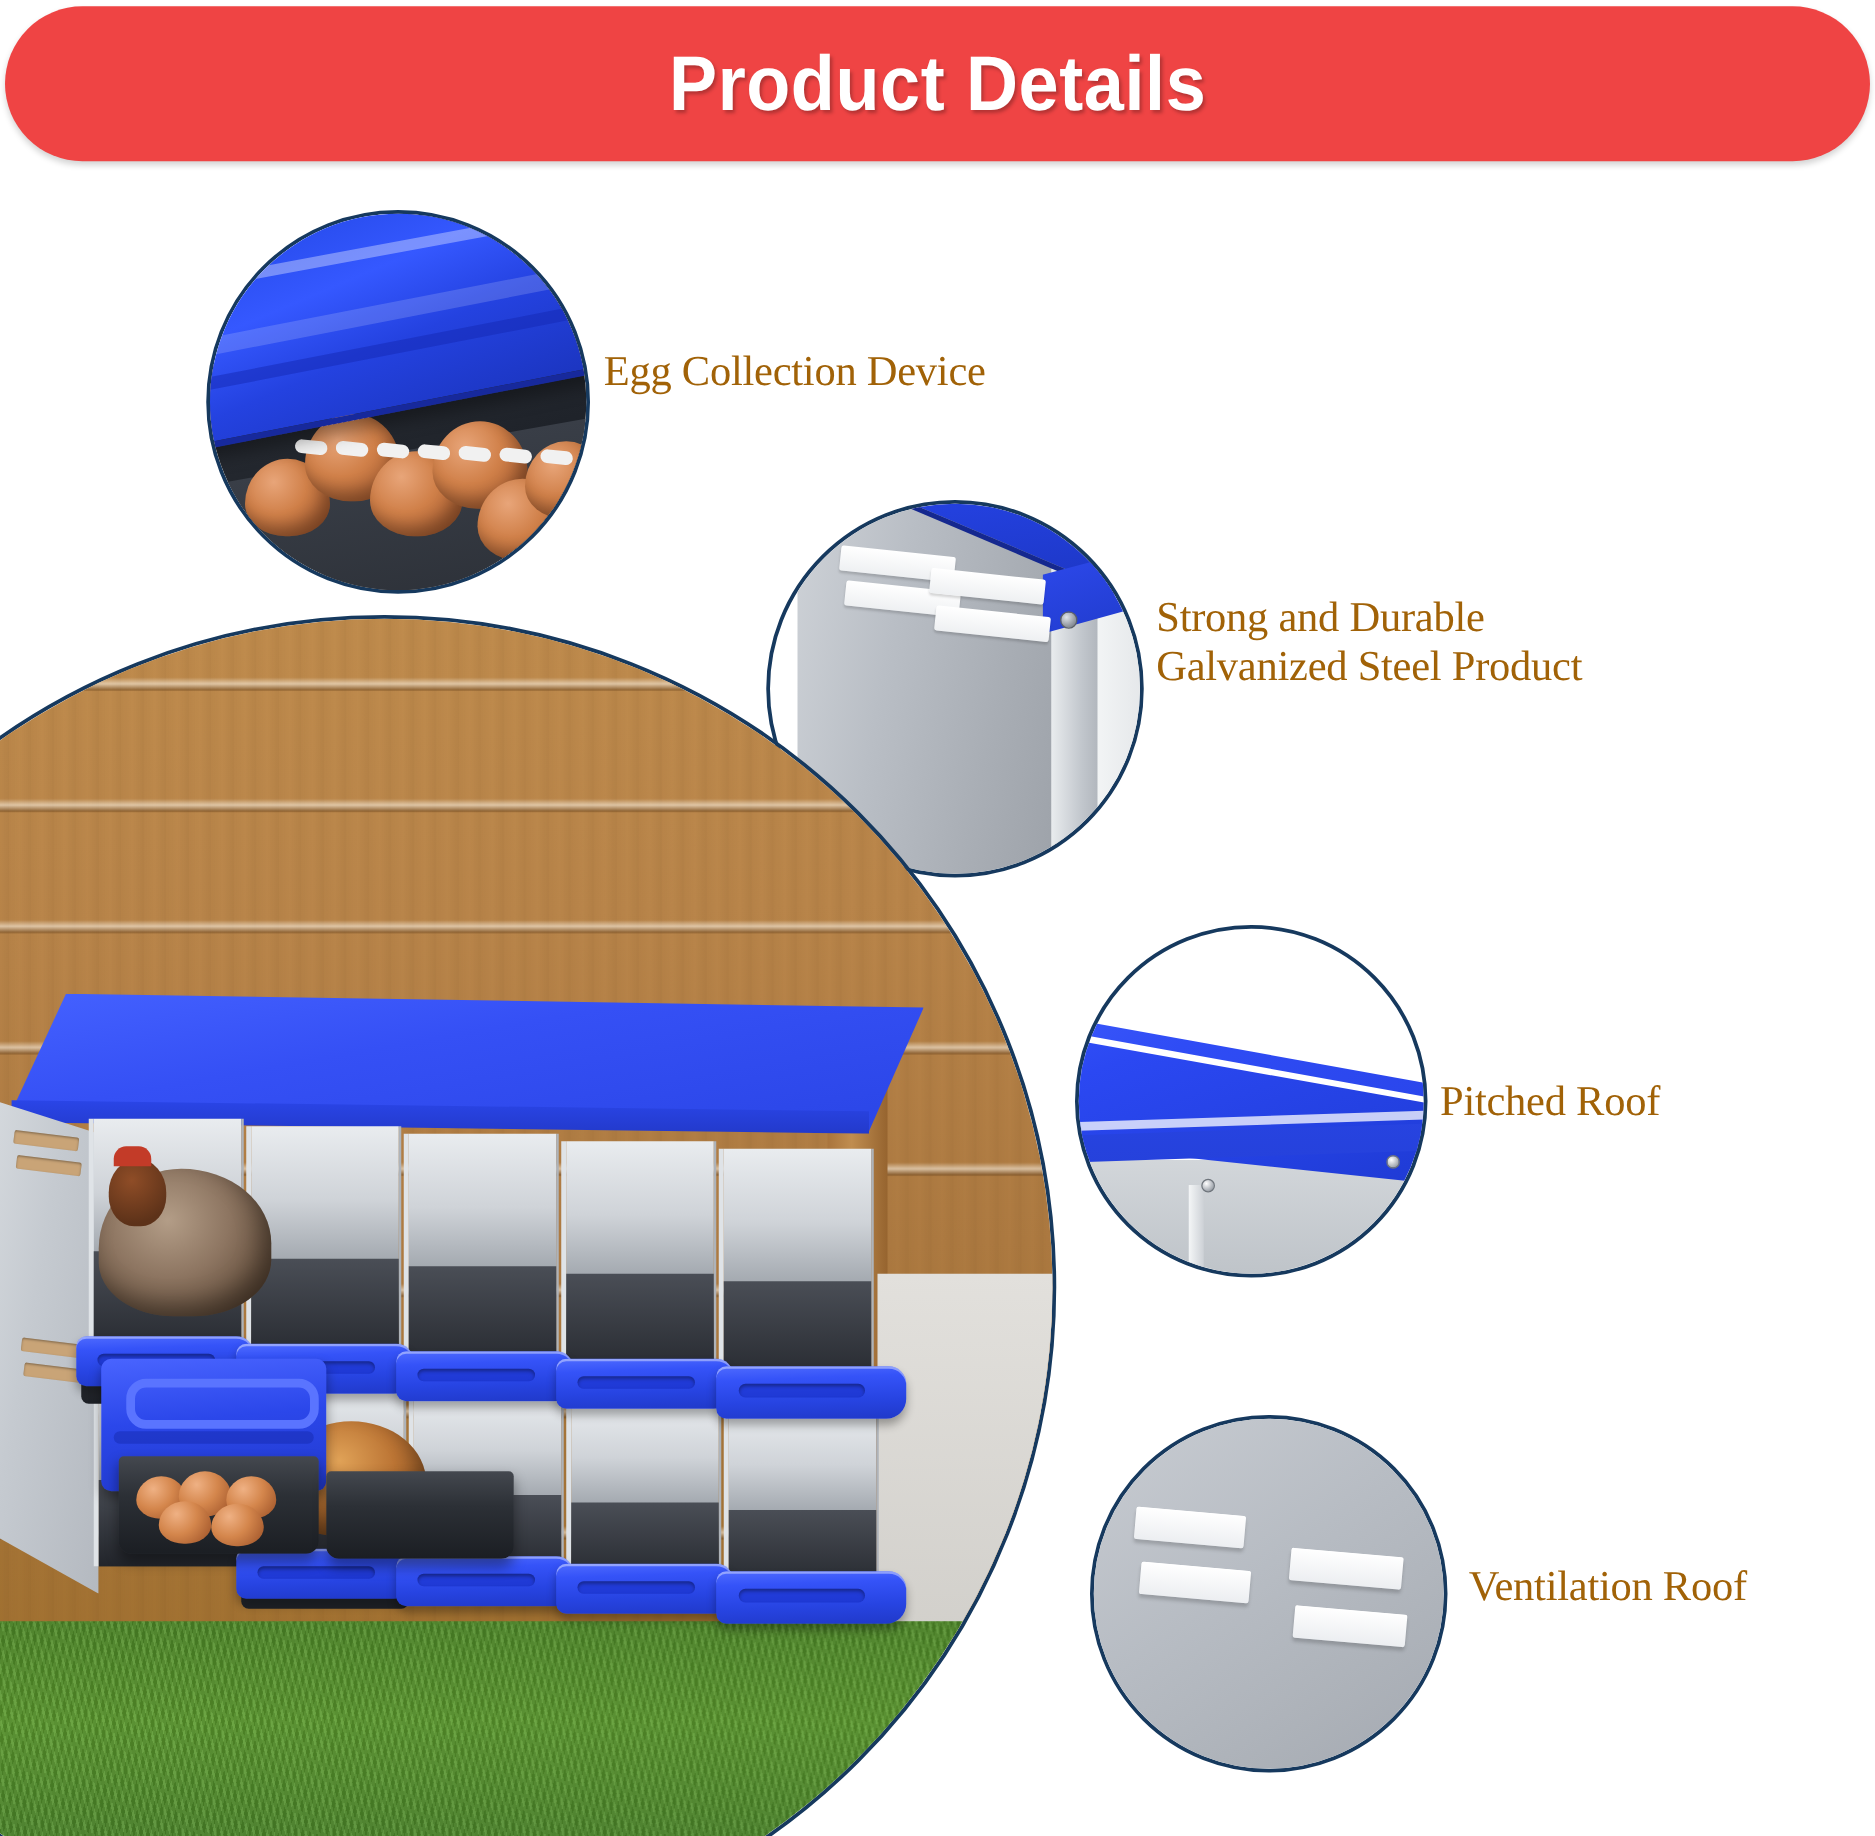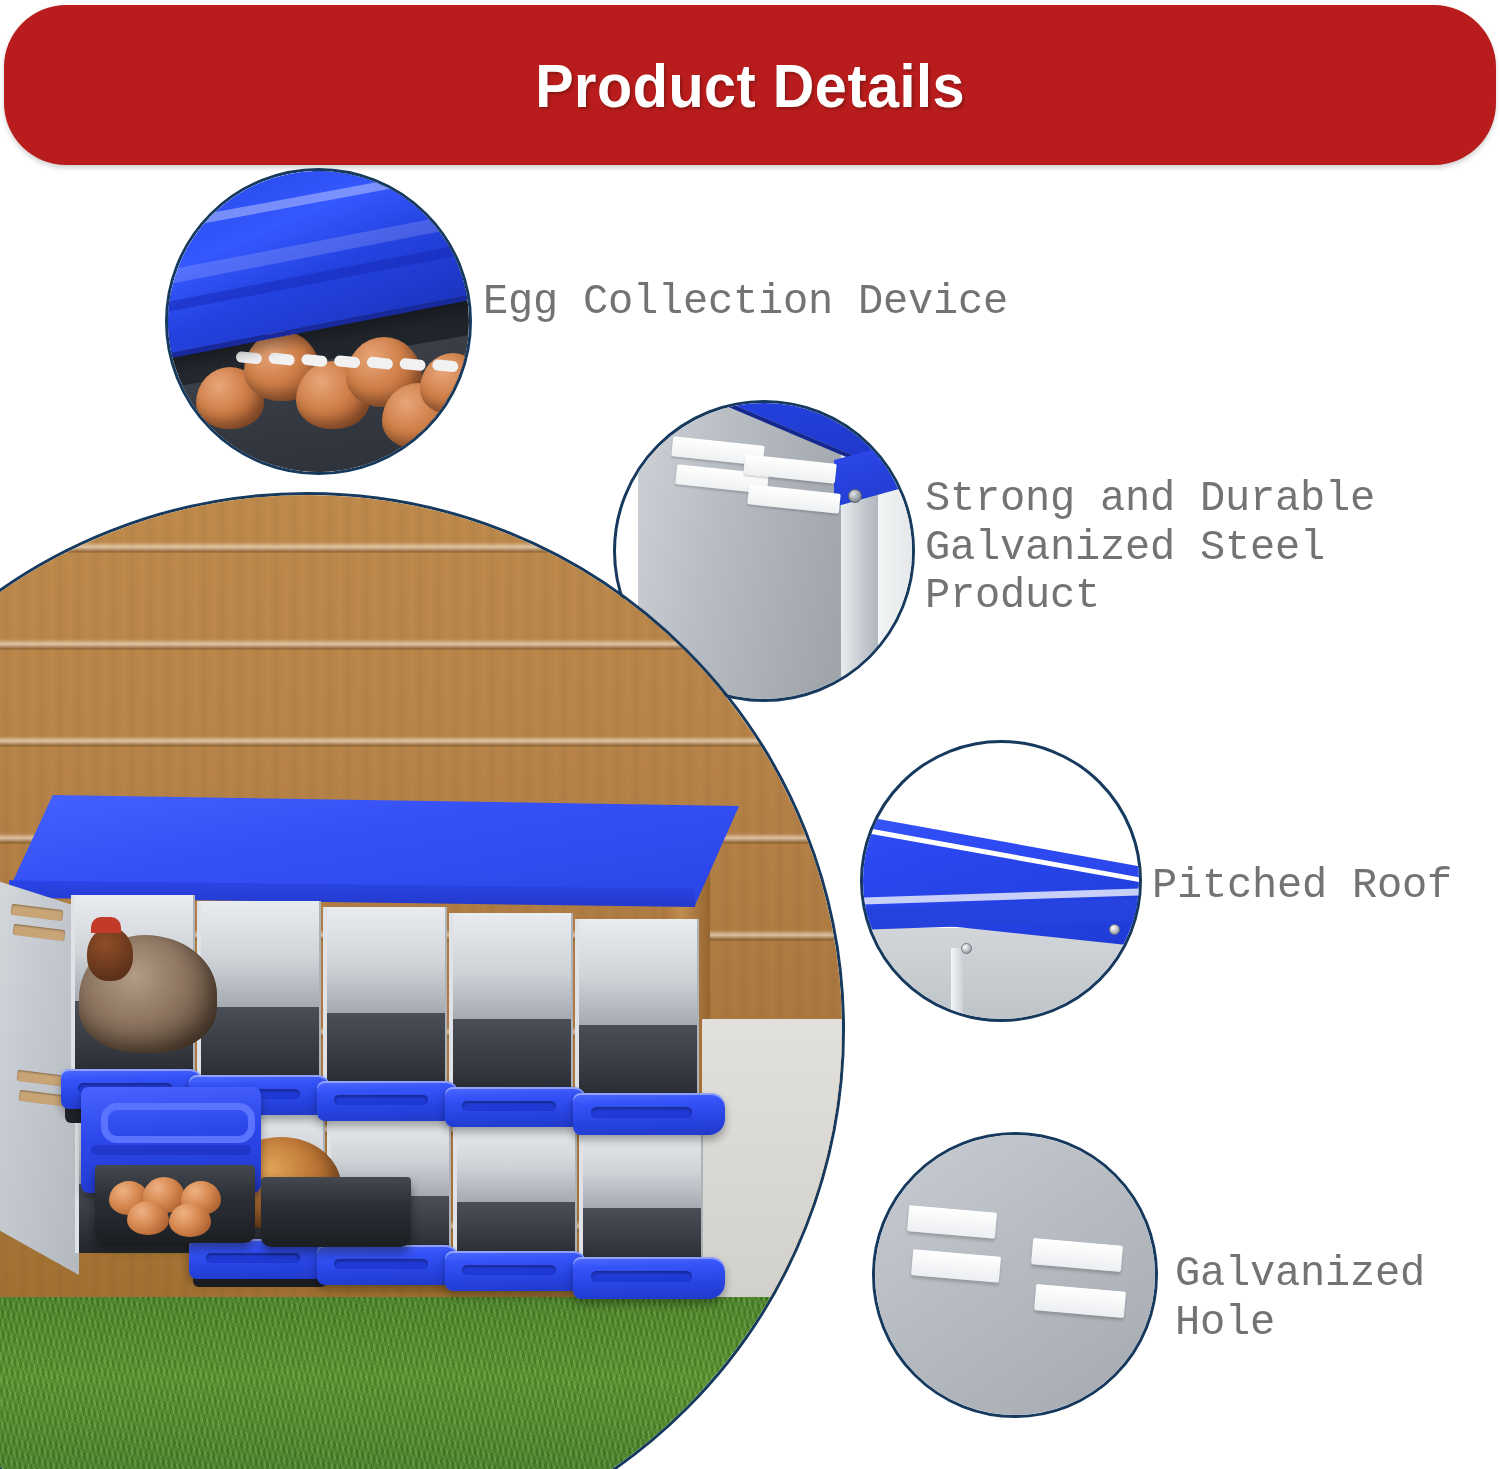--- a/index.html
+++ b/index.html
@@ -12,22 +12,22 @@
   #page {
     position: relative;
     width: 1500px; height: 1469px;
     background: #ffffff;
   }
 
   
   .banner {
     position: absolute;
     left: 4px; top: 5px;
-    width: 1492px; height: 160px;
-    background: #b91c1c;
+    width: 1492px; height: 124px;
+    background: #ef4444;
     border-radius: 62px;
     display: flex; align-items: center; justify-content: center;
     box-shadow: 0 3px 5px rgba(0,0,0,0.18);
   }
   .banner-title {
     color: #ffffff;
     font-size: 62px;
     font-weight: bold;
     letter-spacing: 0.5px;
     font-family: "Liberation Sans", "DejaVu Sans", sans-serif;
@@ -41,24 +41,24 @@
     border-radius: 50%;
     overflow: hidden;
     border: 3px solid #16395E;
     background: #ffffff;
   }
   .circle-inner { position: absolute; inset: 0; }
 
   
   .label {
     position: absolute;
-    color: #737373;
-    font-size: 42px;
+    color: #a16207;
+    font-size: 34px;
     line-height: 1.16;
-    font-family: Liberation Mono, monospace;
+    font-family: Liberation Serif, serif;
     white-space: pre-line;
     letter-spacing: -0.2px;
   }
 
   
   #c1 { left: 165px; top: 168px; width: 307px; height: 307px; }
   .c1-bg { position:absolute; inset:0; background:#ffffff; }
   .c1-tray {
     position: absolute; left: -20px; top: 95px; width: 360px; height: 250px;
     background: linear-gradient(170deg,#2b2f36 0%, #1d2128 55%, #2e3239 100%);
@@ -406,21 +406,21 @@
   <div class="circle" id="c4">
     <div class="circle-inner">
       <div class="c4-steel"></div>
       <div class="c4-blue"></div>
       <div class="c4-slot" style="left:33px;  top:74px;  width:88px; height:26px; transform: rotate(5deg);"></div>
       <div class="c4-slot" style="left:37px;  top:118px; width:88px; height:26px; transform: rotate(5deg);"></div>
       <div class="c4-slot" style="left:157px; top:107px; width:90px; height:26px; transform: rotate(5deg);"></div>
       <div class="c4-slot" style="left:160px; top:153px; width:90px; height:26px; transform: rotate(5deg);"></div>
     </div>
   </div>
-  <div class="label" id="lbl4">Galvanized Hole</div>
+  <div class="label" id="lbl4">Ventilation Roof</div>
 
   <div id="mainphoto">
     <div class="mp-wall"></div>
     <div class="mp-post"></div>
     <div class="mp-concrete"></div>
     <div class="mp-grass"></div>
 
     <div class="prod">
 
       <div class="prod-roof-top"></div>

